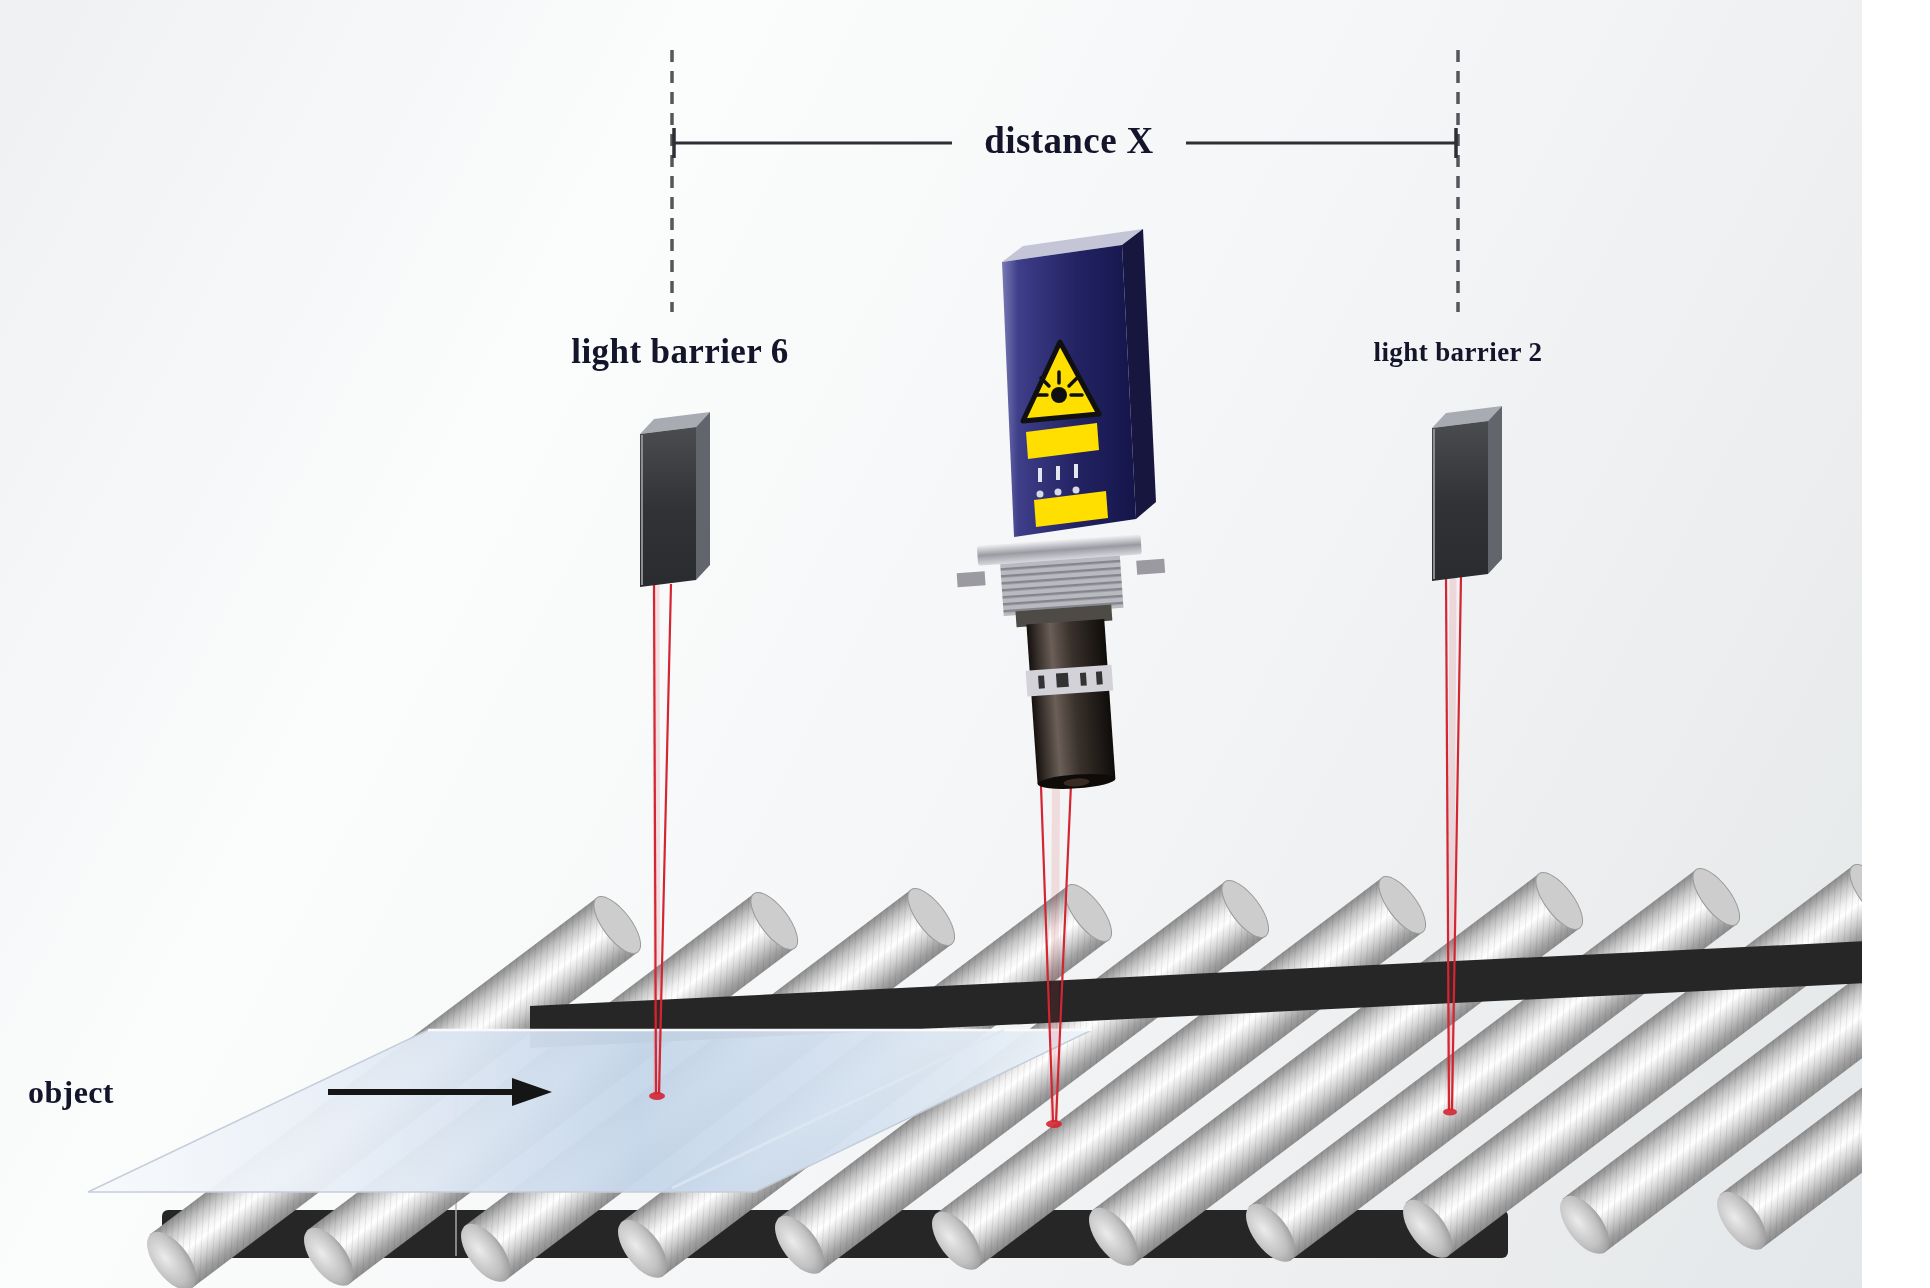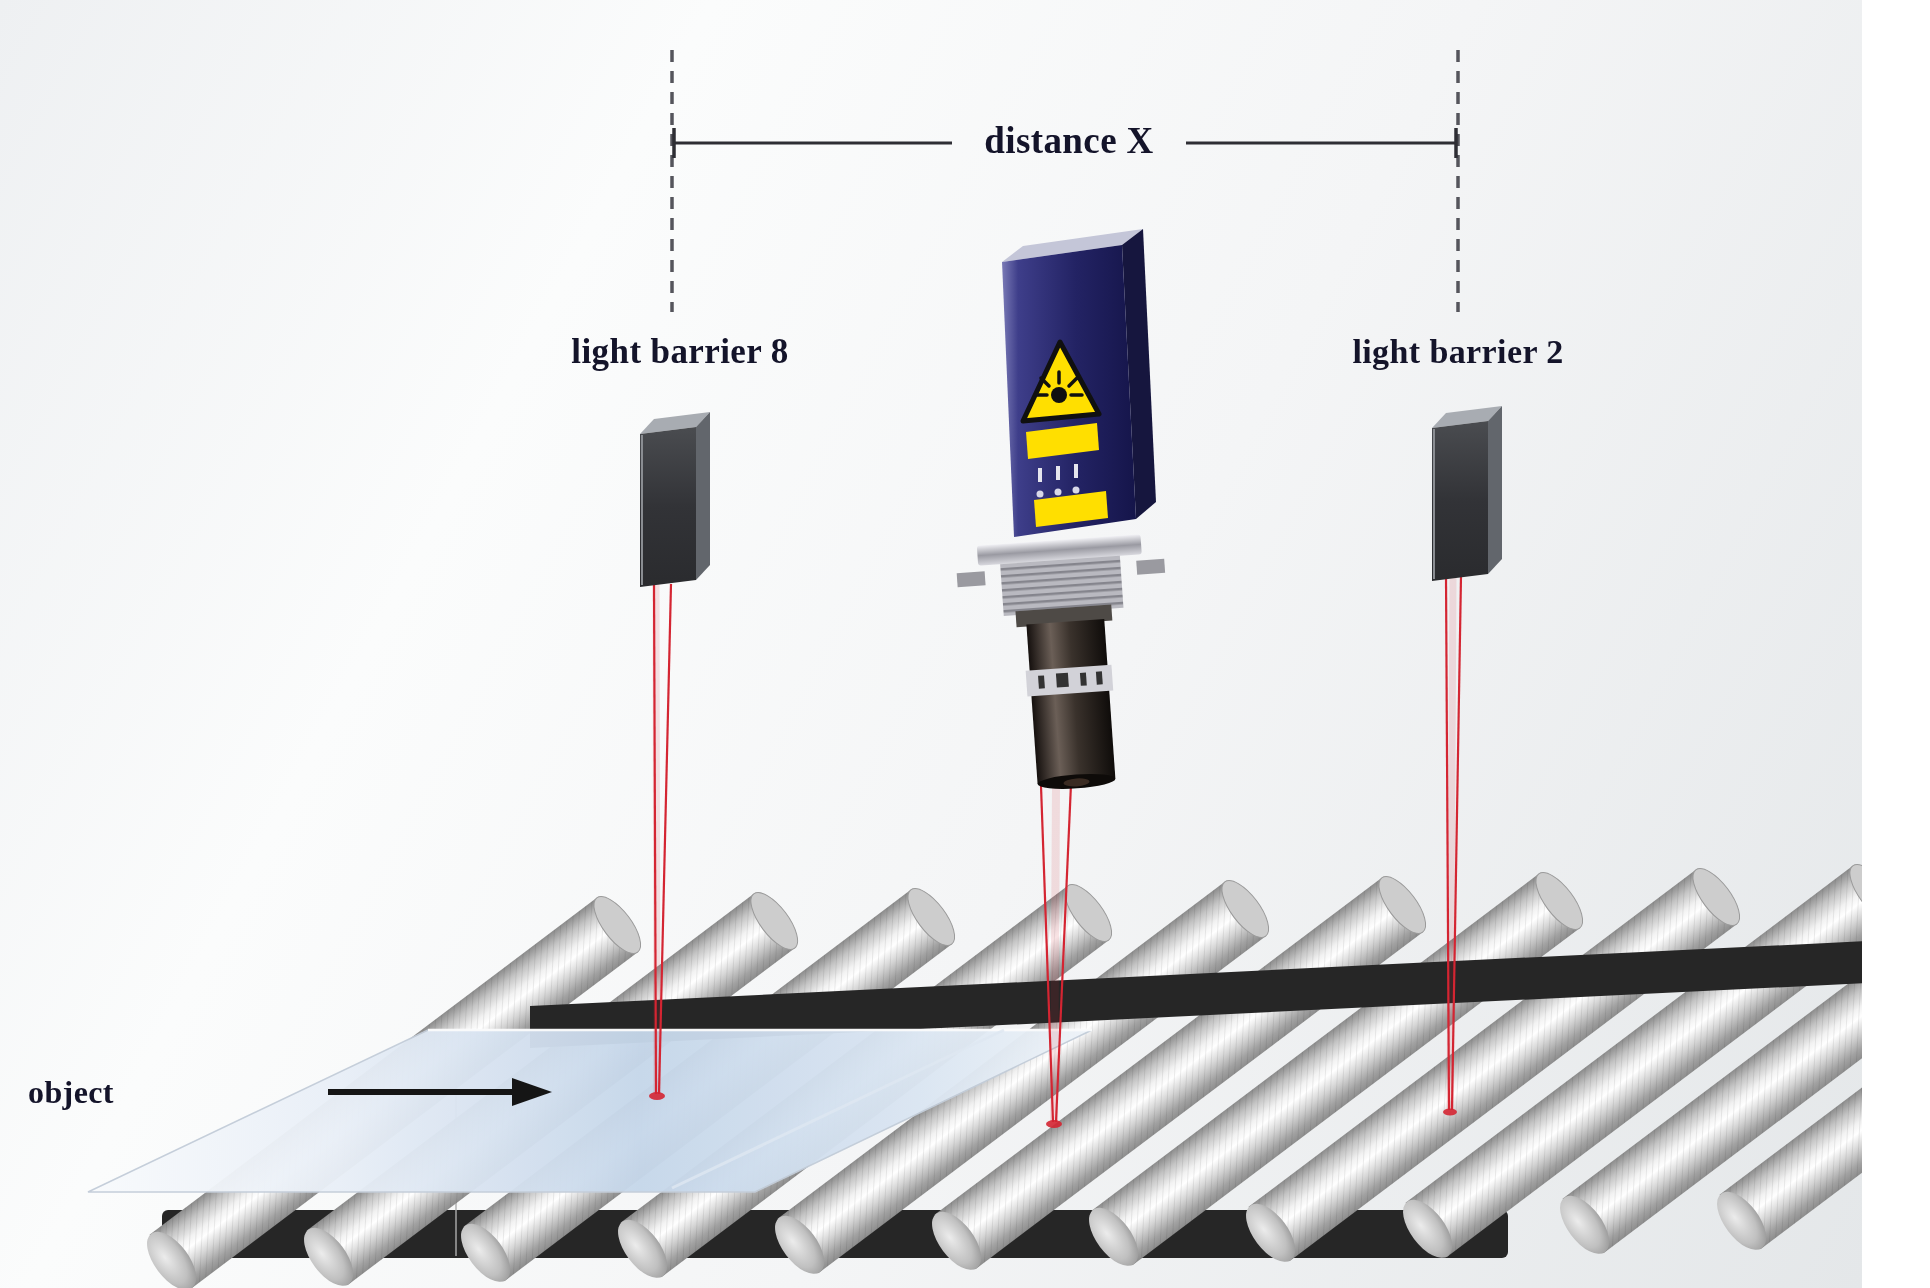--- a/index.html
+++ b/index.html
@@ -15,21 +15,21 @@
   .lbl{
     position:absolute;
     font-weight:700;
     color:#14142a;
     white-space:nowrap;
     letter-spacing:.4px;
   }
   .lbl-center{transform:translate(-50%,-50%);}
   #lbl-distance{left:1069px;top:140px;font-size:37px;}
   #lbl-b1{left:680px;top:352px;font-size:35px;}
-  #lbl-b2{left:1458px;top:352px;font-size:34px;}
+  #lbl-b2{left:1458px;top:352px;font-size:27px;}
   #lbl-object{left:28px;top:1092px;font-size:32px;transform:translateY(-50%);}
 </style>
 </head>
 <body>
 
 <div class="stage">
 
   <svg width="1930" height="1288" viewBox="0 0 1930 1288" xmlns="http://www.w3.org/2000/svg" xmlns:xlink="http://www.w3.org/1999/xlink">
     <defs>
       <linearGradient id="rollerGrad" x1="0" y1="0" x2="0" y2="1">
@@ -205,17 +205,17 @@
           <rect x="1072" y="674" width="6" height="13"></rect>
           <rect x="1088" y="674" width="6" height="13"></rect>
         </g>
         <ellipse cx="1061" cy="782" rx="39" ry="7" fill="#0e0b09"></ellipse>
         <ellipse cx="1061" cy="783" rx="13" ry="4" fill="#3a2b22"></ellipse>
       </g>
     </g>
   </svg>
 
   <div class="lbl lbl-center" id="lbl-distance">distance X</div>
-  <div class="lbl lbl-center" id="lbl-b1">light barrier 8</div>
+  <div class="lbl lbl-center" id="lbl-b1">light barrier 6</div>
   <div class="lbl lbl-center" id="lbl-b2">light barrier 2</div>
   <div class="lbl" id="lbl-object">object</div>
 
 </div>
 
 </body></html>

